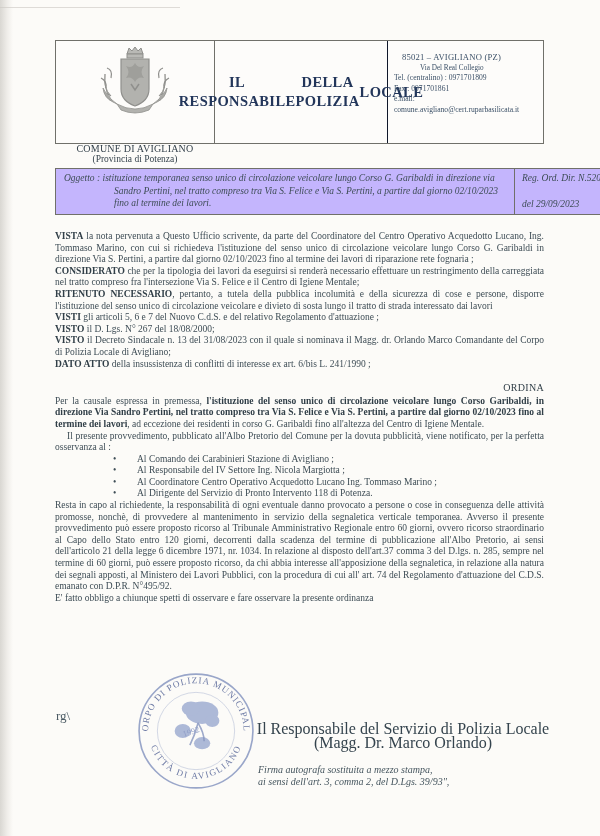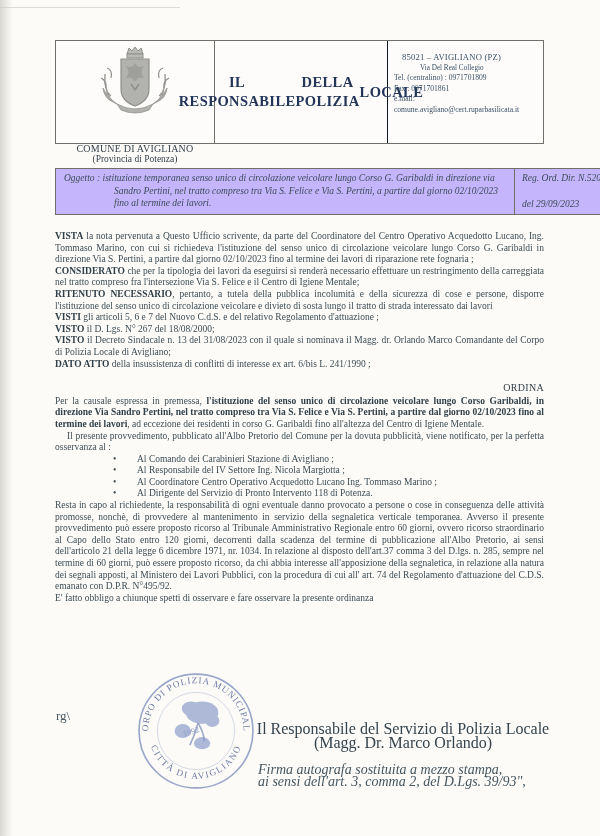--- a/index.html
+++ b/index.html
@@ -102,21 +102,21 @@
   .initials{
     position:absolute;left:1px;top:48px;font-size:13px;color:#4a5a63;
   }
   .stamp{position:absolute;left:80px;top:10px;opacity:.92;}
   .sig-block{
     position:absolute;left:198px;top:62px;width:300px;text-align:center;
     font-size:16px;line-height:14px;color:#35444e;
   }
   .disclaimer{
     position:absolute;left:203px;top:104px;width:280px;
-    font-style:italic;font-size:14px;line-height:11.5px;color:#46565f;
+    font-style:italic;font-size:10px;line-height:11.5px;color:#46565f;
   }
 </style>
 </head>
 <body>
 
 <div class="scan-page">
   <div class="scan-edge-left"></div>
   <div class="scan-edge-top"></div>
 
   <div class="header-table">

